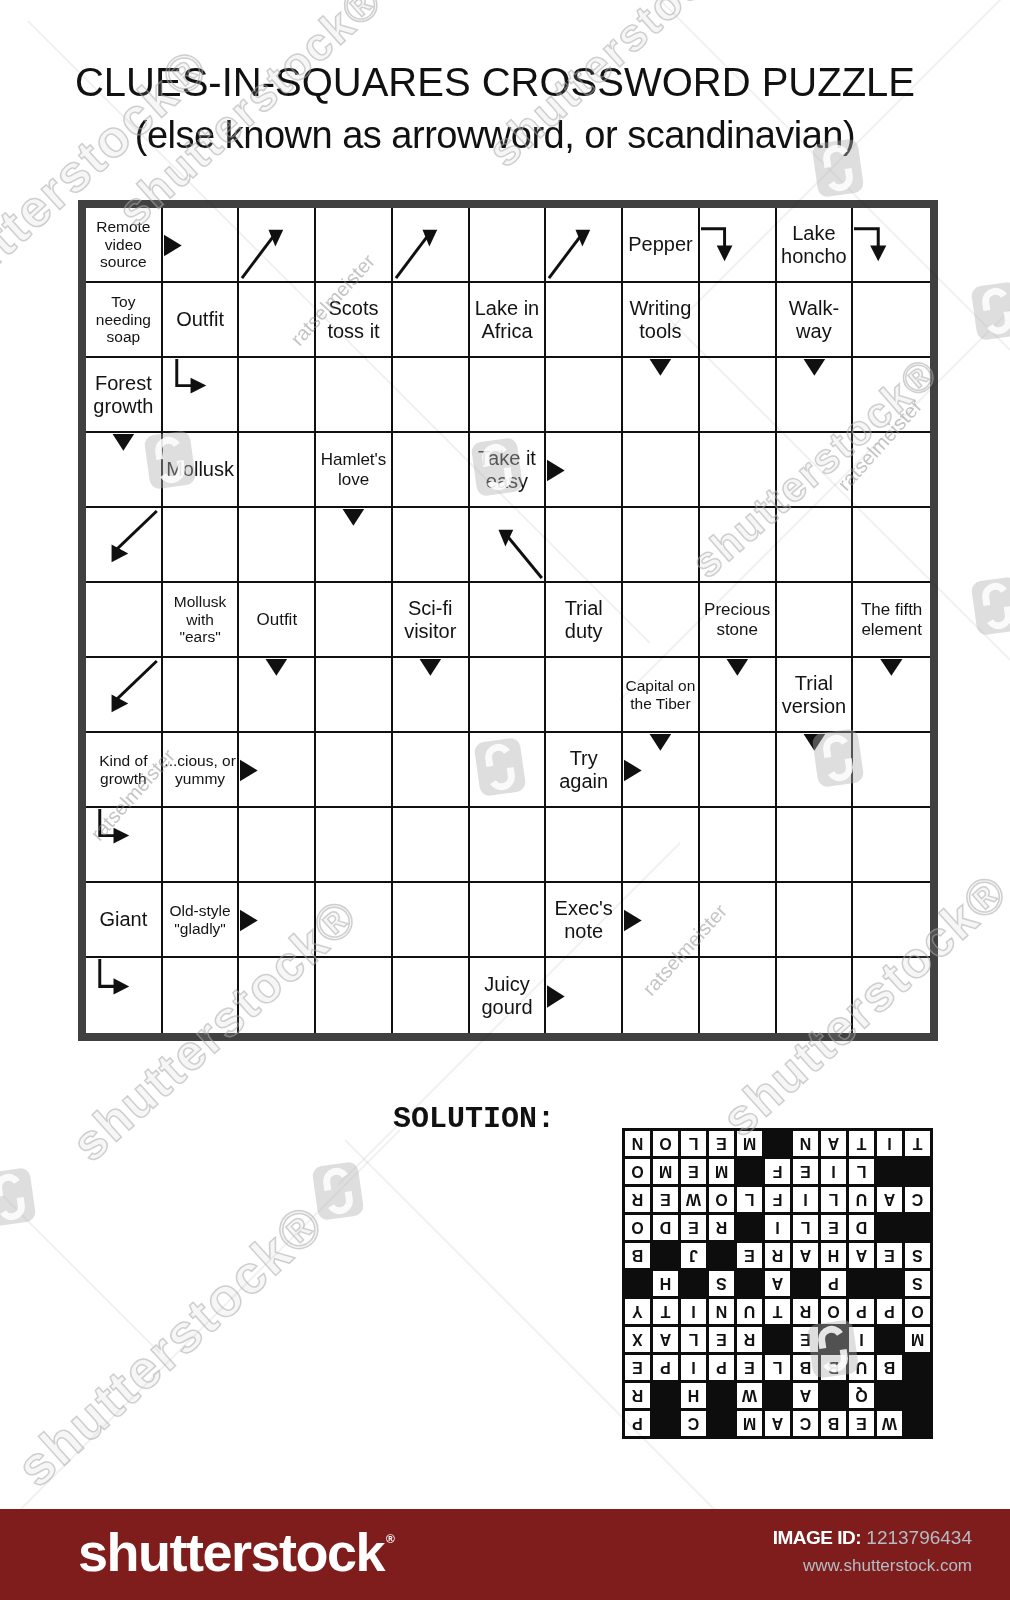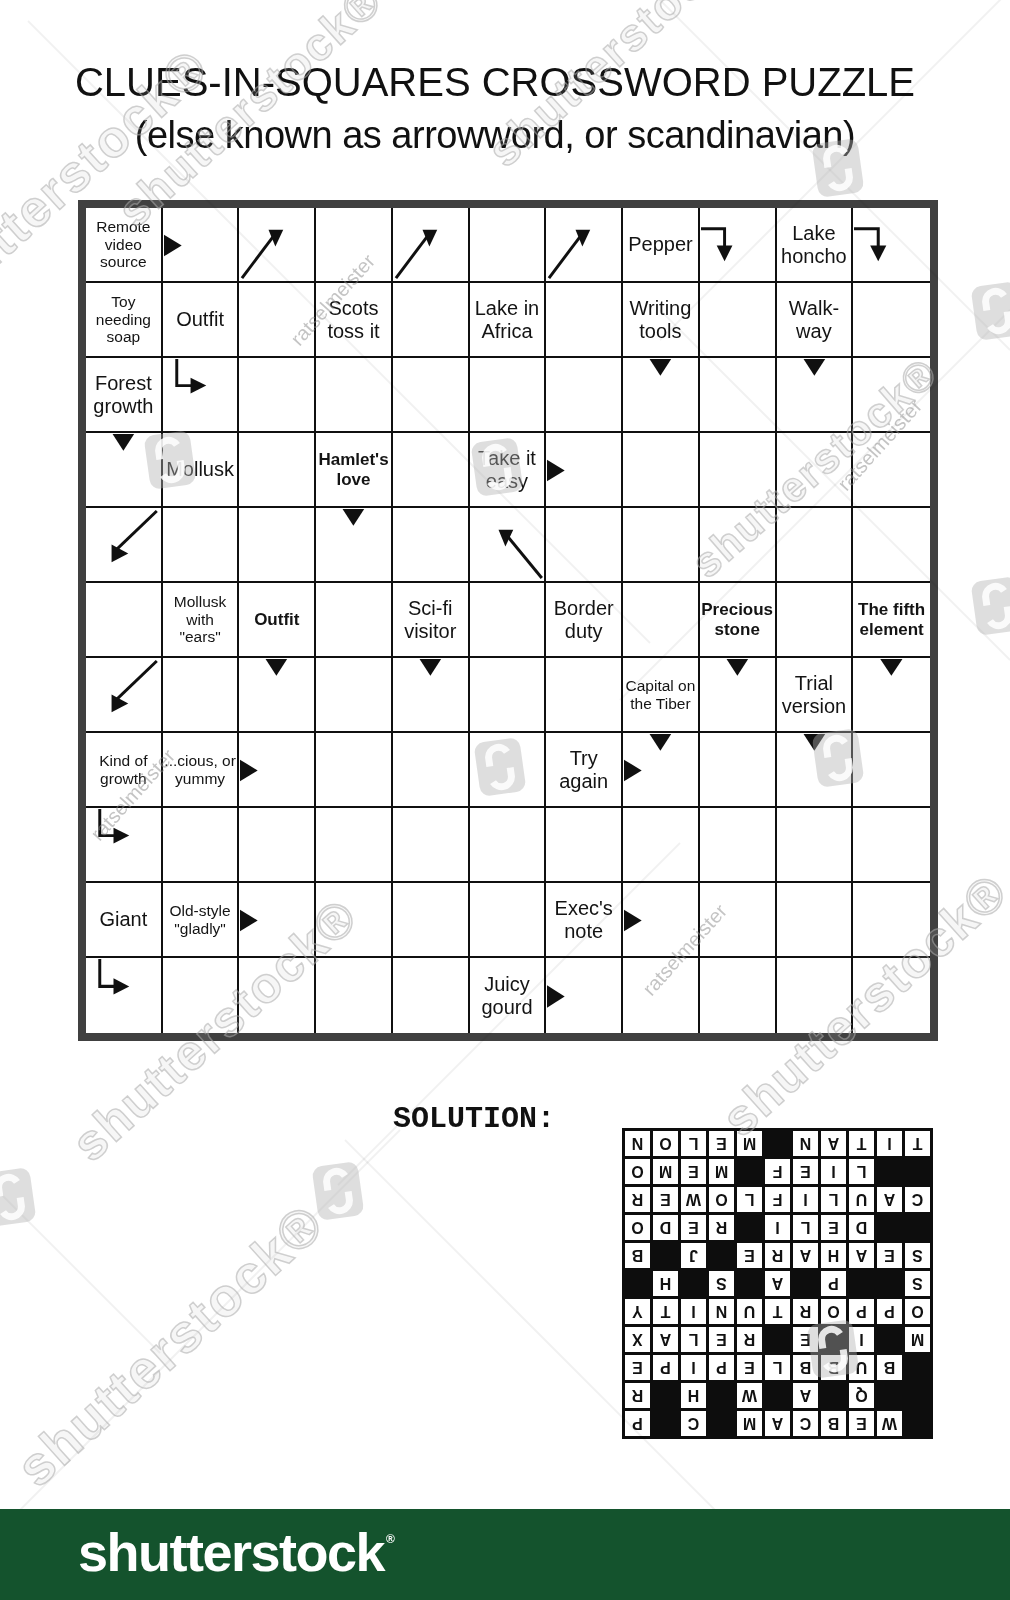--- a/index.html
+++ b/index.html
@@ -26,21 +26,21 @@
   #puzzle-grid{position:absolute;left:78px;top:200px;width:860px;height:841px;
      border:8px solid #404040;box-sizing:border-box;display:grid;
      grid-template-columns:repeat(11,1fr);grid-template-rows:repeat(11,1fr);z-index:3;}
   .cell{position:relative;border-right:2px solid #101010;border-bottom:2px solid #101010;
      display:flex;align-items:center;justify-content:center;text-align:center;
      color:#141414;box-sizing:border-box;padding:1px;}
   .cell.lastc{border-right:none;}
   .cell.lastr{border-bottom:none;justify-content:flex-end;}
   .cell .clue{line-height:1.13;z-index:5;}
   .clue.lg{font-size:20px;}
-  .clue.md{font-size:17px;font-weight:bold;}
+  .clue.md{font-size:17px;}
   .clue.sm{font-size:15.5px;}
   .cell svg.arrow{position:absolute;left:0;top:0;width:100%;height:100%;z-index:4;}
 
   
   #solution-label{position:absolute;left:393px;top:1102px;font-size:30px;font-weight:700;color:#111;z-index:5;font-family:Liberation Mono, monospace;}
   #solution-grid{position:absolute;left:622px;top:1128px;width:311px;height:311px;
      background:#0d0d0d;border:3px solid #0d0d0d;box-sizing:border-box;
      display:grid;grid-template-columns:repeat(11,1fr);grid-template-rows:repeat(11,1fr);
      grid-gap:3px;transform:rotate(180deg);z-index:3;}
   .sol-cell{background:#ffffff;display:flex;align-items:center;justify-content:center;
@@ -228,21 +228,21 @@
     </div>
     <div class="cell">
       <span class="clue md">Outfit</span>
     </div>
     <div class="cell"></div>
     <div class="cell">
       <span class="clue lg">Sci-fi visitor</span>
     </div>
     <div class="cell"></div>
     <div class="cell">
-      <span class="clue lg">Border duty</span>
+      <span class="clue lg">Trial duty</span>
     </div>
     <div class="cell"></div>
     <div class="cell">
       <span class="clue md">Precious stone</span>
     </div>
     <div class="cell"></div>
     <div class="cell lastc">
       <span class="clue md">The fifth element</span>
     </div>
     <div class="cell">
@@ -496,22 +496,26 @@
     <div class="sol-cell">A</div>
     <div class="sol-cell">N</div>
     <div class="sol-cell black"></div>
     <div class="sol-cell">M</div>
     <div class="sol-cell">E</div>
     <div class="sol-cell">L</div>
     <div class="sol-cell">O</div>
     <div class="sol-cell">N</div>
   </div>
 
-<div id="footer-bar" style="background: #14532d;">
+<div id="footer-bar" style="background: #7f1d1d;">
   <div id="footer-logo"><span>shutterstock</span><sup>®</sup></div>
+  <div id="footer-meta">
+    <div class="line1"><b>IMAGE ID:</b> <span>1213796434</span></div>
+    <div class="line2">www.shutterstock.com</div>
+  </div>
 </div>
 
 <div class="wm-big" style="font-size: 52px; left: 60px; top: 185px; transform: translate(-50%, -50%) rotate(-42deg);">shutterstock®</div>
 <div class="wm-big" style="font-size: 46px; left: 250px; top: 105px; transform: translate(-50%, -50%) rotate(-42deg);">shutterstock®</div>
 <div class="wm-big" style="font-size: 46px; left: 620px; top: 45px; transform: translate(-50%, -50%) rotate(-42deg);">shutterstock®</div>
 <div class="wm-big" style="font-size: 42px; left: 815px; top: 468px; transform: translate(-50%, -50%) rotate(-41deg);">shutterstock®</div>
 <div class="wm-big" style="font-size: 50px; left: 215px; top: 1030px; transform: translate(-50%, -50%) rotate(-42deg);">shutterstock®</div>
 <div class="wm-big" style="font-size: 50px; left: 865px; top: 1005px; transform: translate(-50%, -50%) rotate(-42deg);">shutterstock®</div>
 <div class="wm-big" style="font-size: 54px; left: 170px; top: 1345px; transform: translate(-50%, -50%) rotate(-42deg);">shutterstock®</div>
 <div class="wm-artist" style="left: 333px; top: 300px; transform: translate(-50%, -50%) rotate(-48deg);">ratselmeister</div>

